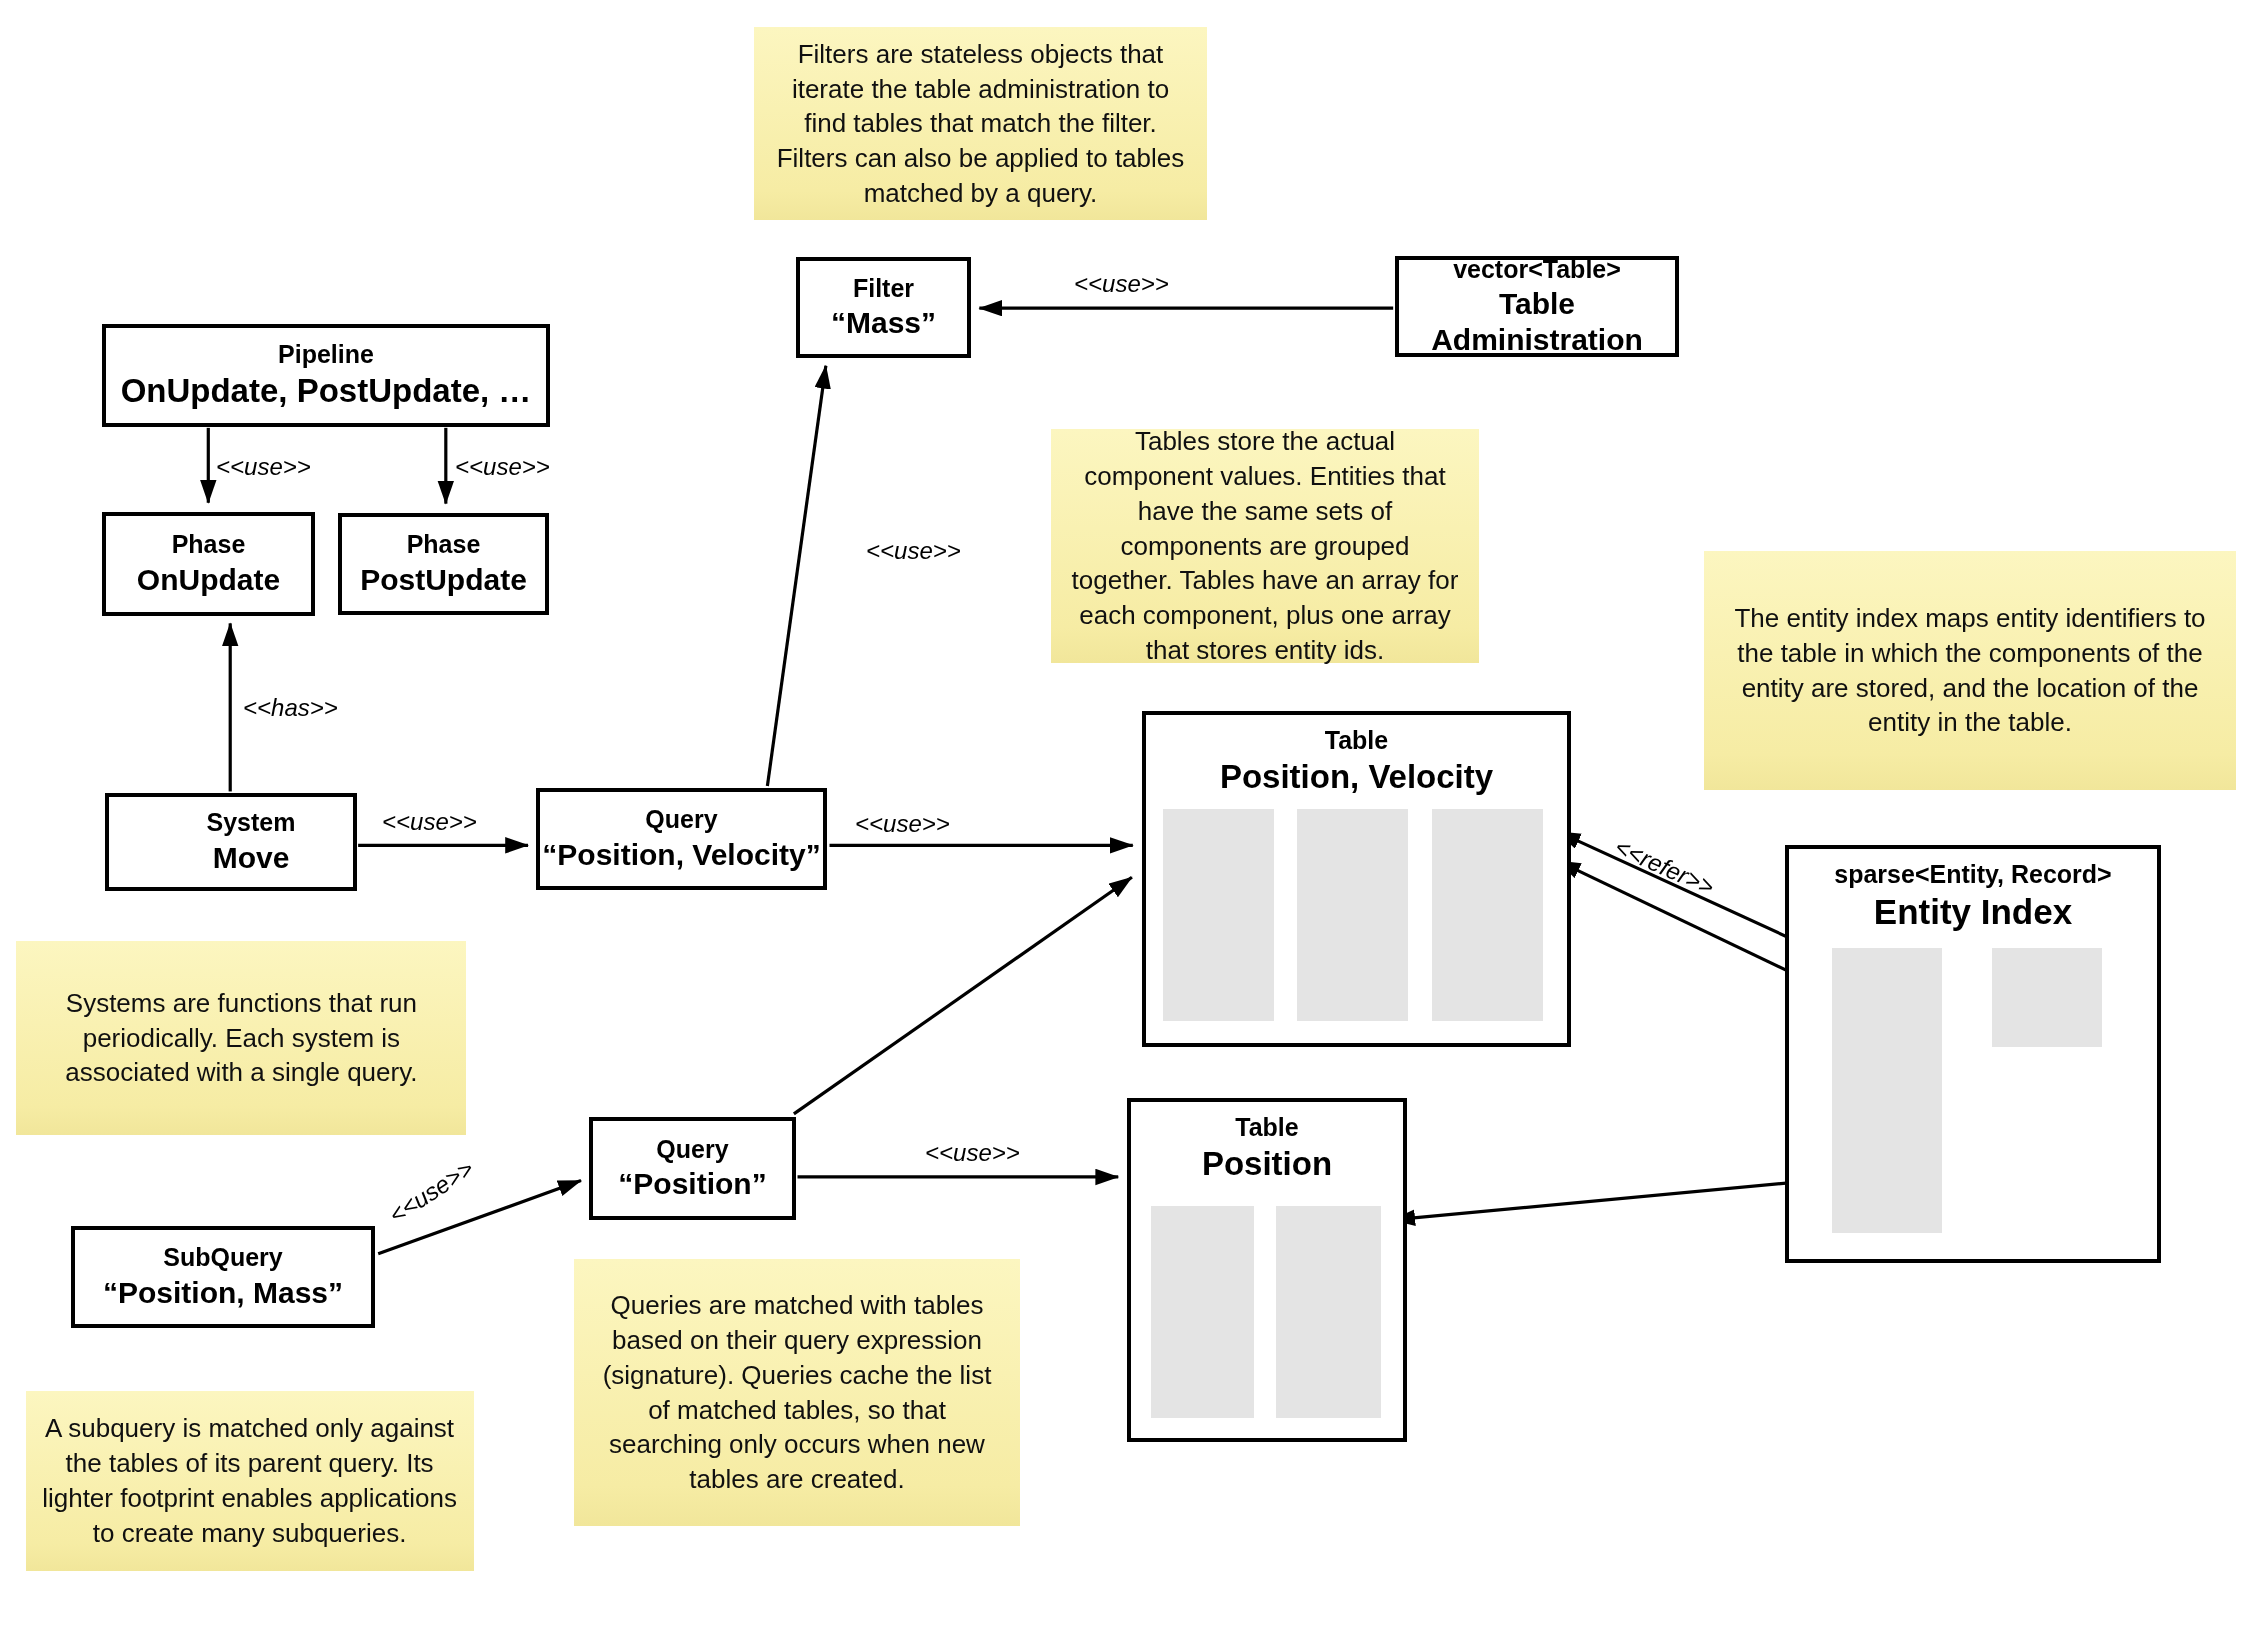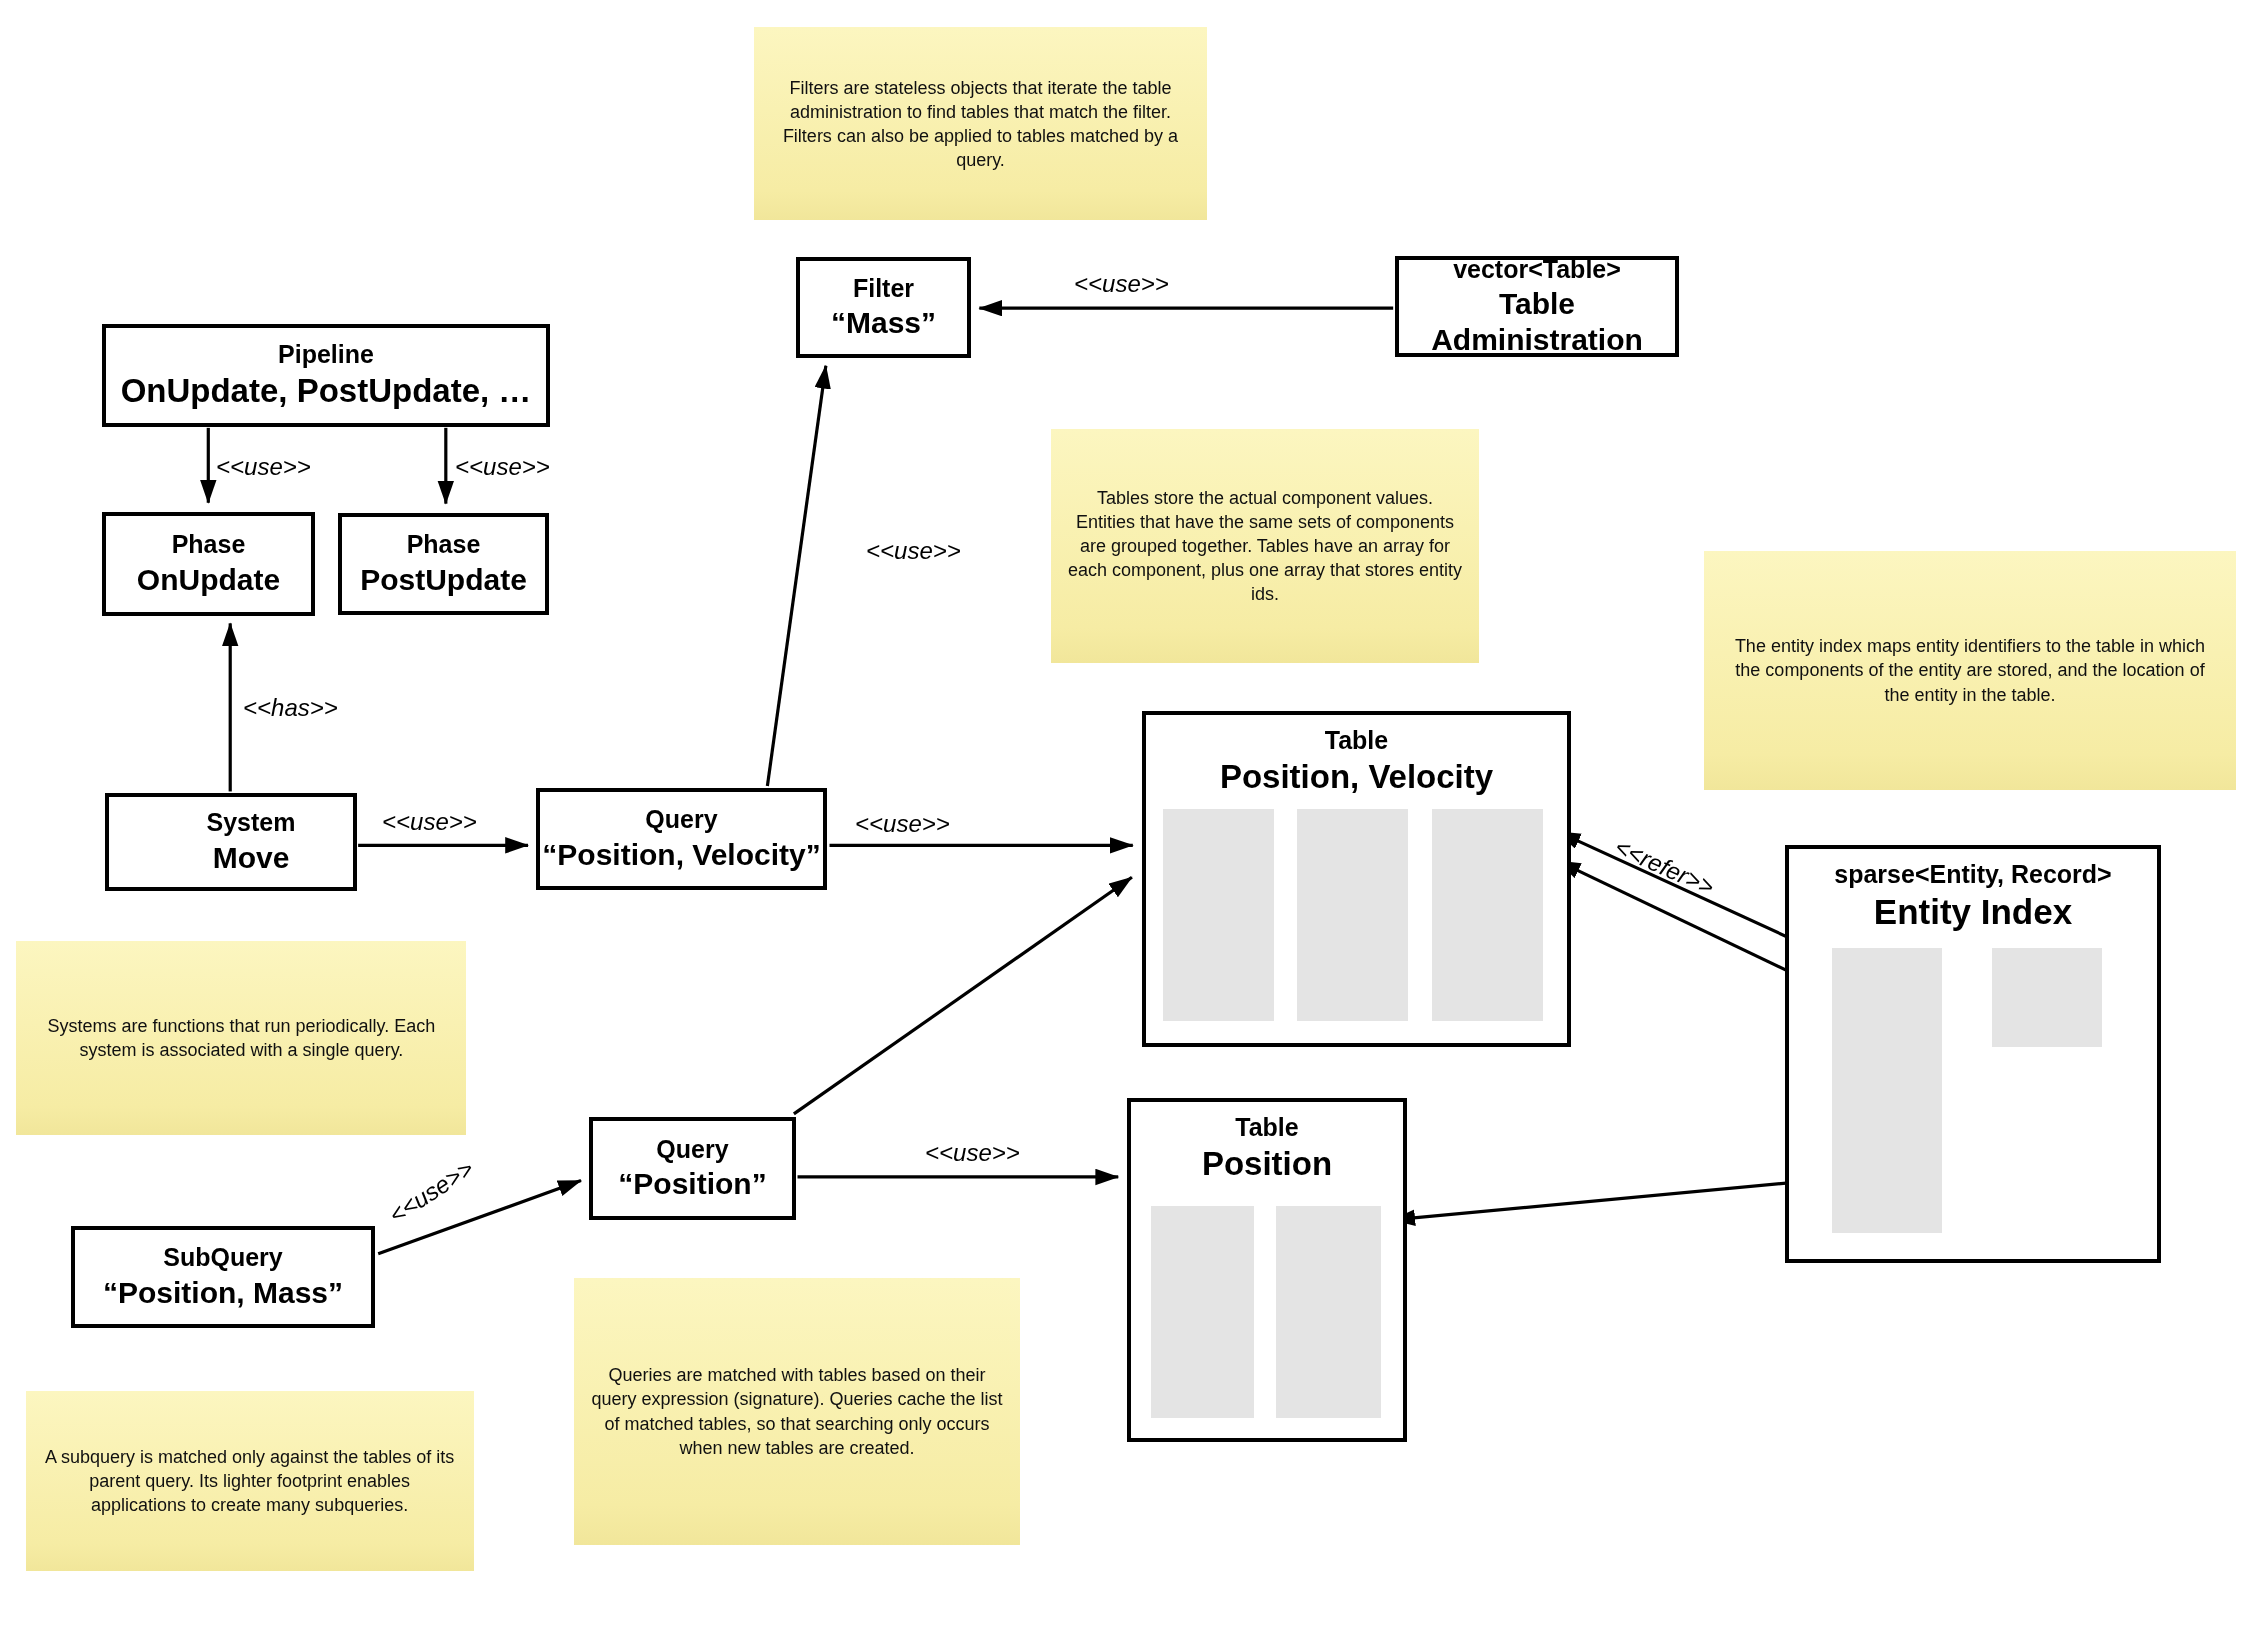--- a/index.html
+++ b/index.html
@@ -10,21 +10,21 @@
     font-family:"Liberation Sans","DejaVu Sans",sans-serif;
     color:#000;
     overflow:hidden;
   }
   
   .note{
     position:absolute;
     background:linear-gradient(180deg,#fcf6c0 0%,#f6eca4 85%,#f1e69a 100%);
     display:flex;align-items:center;justify-content:center;
     text-align:center;
-    font-size:18px;line-height:1.34;color:#101010;
+    font-size:26px;line-height:1.34;color:#101010;
     padding:9.1px 16.4px;box-sizing:border-box;
   }
   
   .node{
     position:absolute;
     background:#fff;border:4.6px solid #000;
     display:flex;flex-direction:column;align-items:center;justify-content:center;
     text-align:center;box-sizing:border-box;
   }
   .node .stereo{font-size:25px;font-weight:700;line-height:1.15;}
@@ -85,21 +85,21 @@
       <line x1="2184" y1="1110" x2="2125" y2="1260" marker-end="url(#ah)"></line>
 
       <line x1="2006" y1="1290" x2="1524" y2="1335" marker-end="url(#ah)"></line>
     </g>
   </svg>
 
   <div class="note" style="left:754px;top:27.4px;width:453px;height:193px;">Filters are stateless objects that iterate the table administration to find tables that match the filter. Filters can also be applied to tables matched by a query.</div>
   <div class="note" style="left:1051px;top:429px;width:428px;height:234px;">Tables store the actual component values. Entities that have the same sets of components are grouped together. Tables have an array for each component, plus one array that stores entity ids.</div>
   <div class="note" style="left:1704px;top:551px;width:532px;height:239px;">The entity index maps entity identifiers to the table in which the components of the entity are stored, and the location of the entity in the table.</div>
   <div class="note" style="left:16.4px;top:941px;width:450px;height:194px;">Systems are functions that run periodically. Each system is associated with a single query.</div>
-  <div class="note" style="left:574px;top:1259px;width:446px;height:267px;margin-top:19px;">Queries are matched with tables based on their query expression (signature). Queries cache the list of matched tables, so that searching only occurs when new tables are created.</div>
+  <div class="note" style="left:574px;top:1259px;width:446px;height:267px;">Queries are matched with tables based on their query expression (signature). Queries cache the list of matched tables, so that searching only occurs when new tables are created.</div>
   <div class="note" style="left:25.6px;top:1391px;width:448px;height:180px;">A subquery is matched only against the tables of its parent query. Its lighter footprint enables applications to create many subqueries.</div>
 
   <div class="node pipeline" style="left:102px;top:324px;width:448px;height:103px;">
     <div class="stereo">Pipeline</div>
     <div class="name">OnUpdate, PostUpdate, …</div>
   </div>
 
   <div class="node" style="left:102px;top:512px;width:213px;height:104px;">
     <div class="stereo">Phase</div>
     <div class="name">OnUpdate</div>

